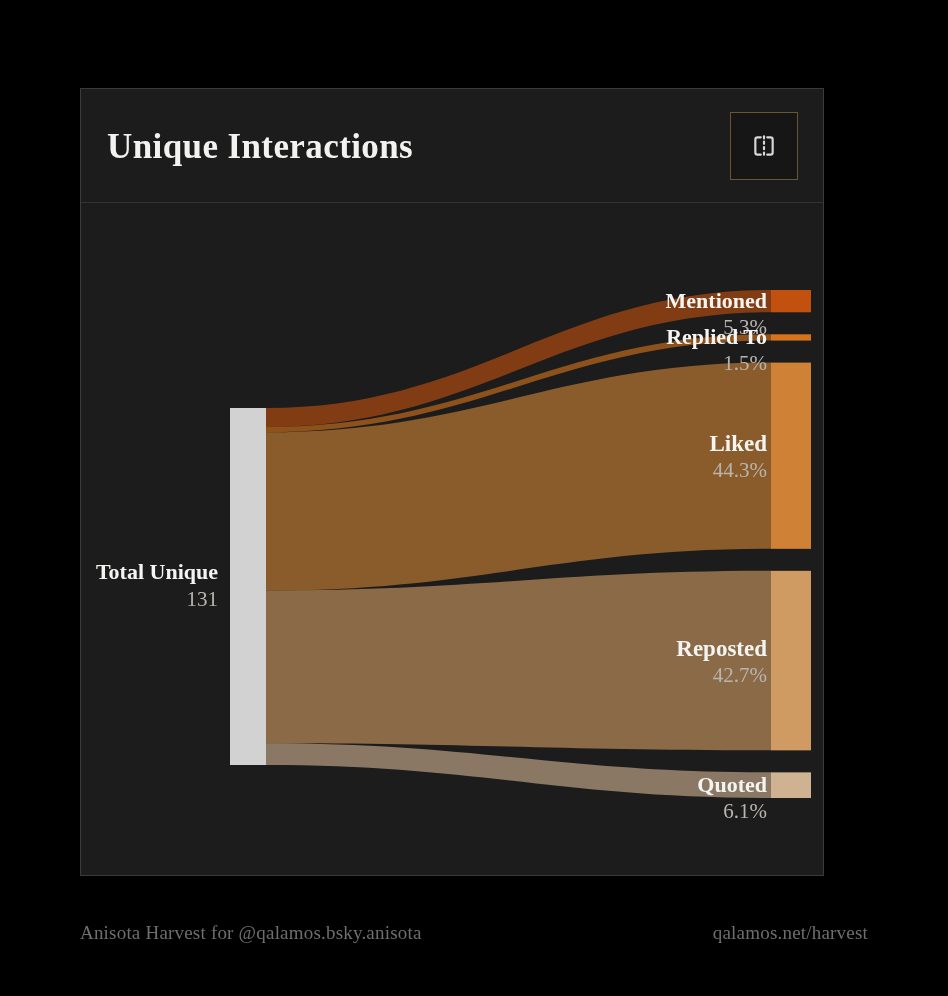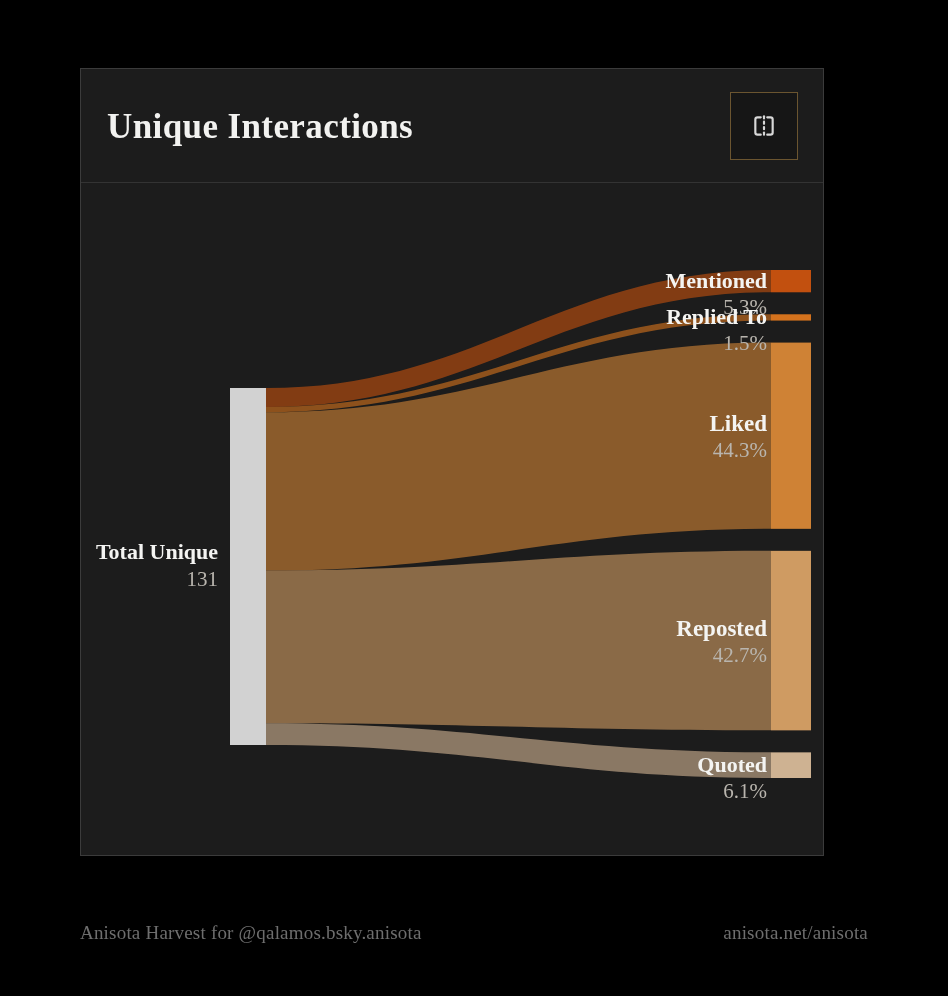--- a/index.html
+++ b/index.html
@@ -15,21 +15,21 @@
   }
   .page {
     position: relative;
     width: 948px;
     height: 996px;
     background: #000000;
   }
   .card {
     position: absolute;
     left: 80px;
-    top: 68px;
+    top: 88px;
     width: 744px;
     height: 788px;
     background: #1c1c1c;
     border: 1px solid #3b3b3b;
     box-sizing: border-box;
   }
   .card-header {
     position: relative;
     height: 114px;
     border-bottom: 1px solid #333333;
@@ -151,16 +151,16 @@
           <text x="686" y="478.59459459459464" text-anchor="end" font-size="21" class="node-value">42.7%</text>
           <text x="686" y="589.1771771771772" text-anchor="end" font-size="22" class="node-label">Quoted</text>
           <text x="686" y="615.1771771771772" text-anchor="end" font-size="21" class="node-value">6.1%</text>
         </svg>
     </div>
 
   </div>
 
   <div class="footer">
     <div class="footer-left">Anisota Harvest for @qalamos.bsky.anisota</div>
-    <div class="footer-right">anisota.net/anisota</div>
+    <div class="footer-right">qalamos.net/harvest</div>
   </div>
 
 </div>
 
 </body></html>

